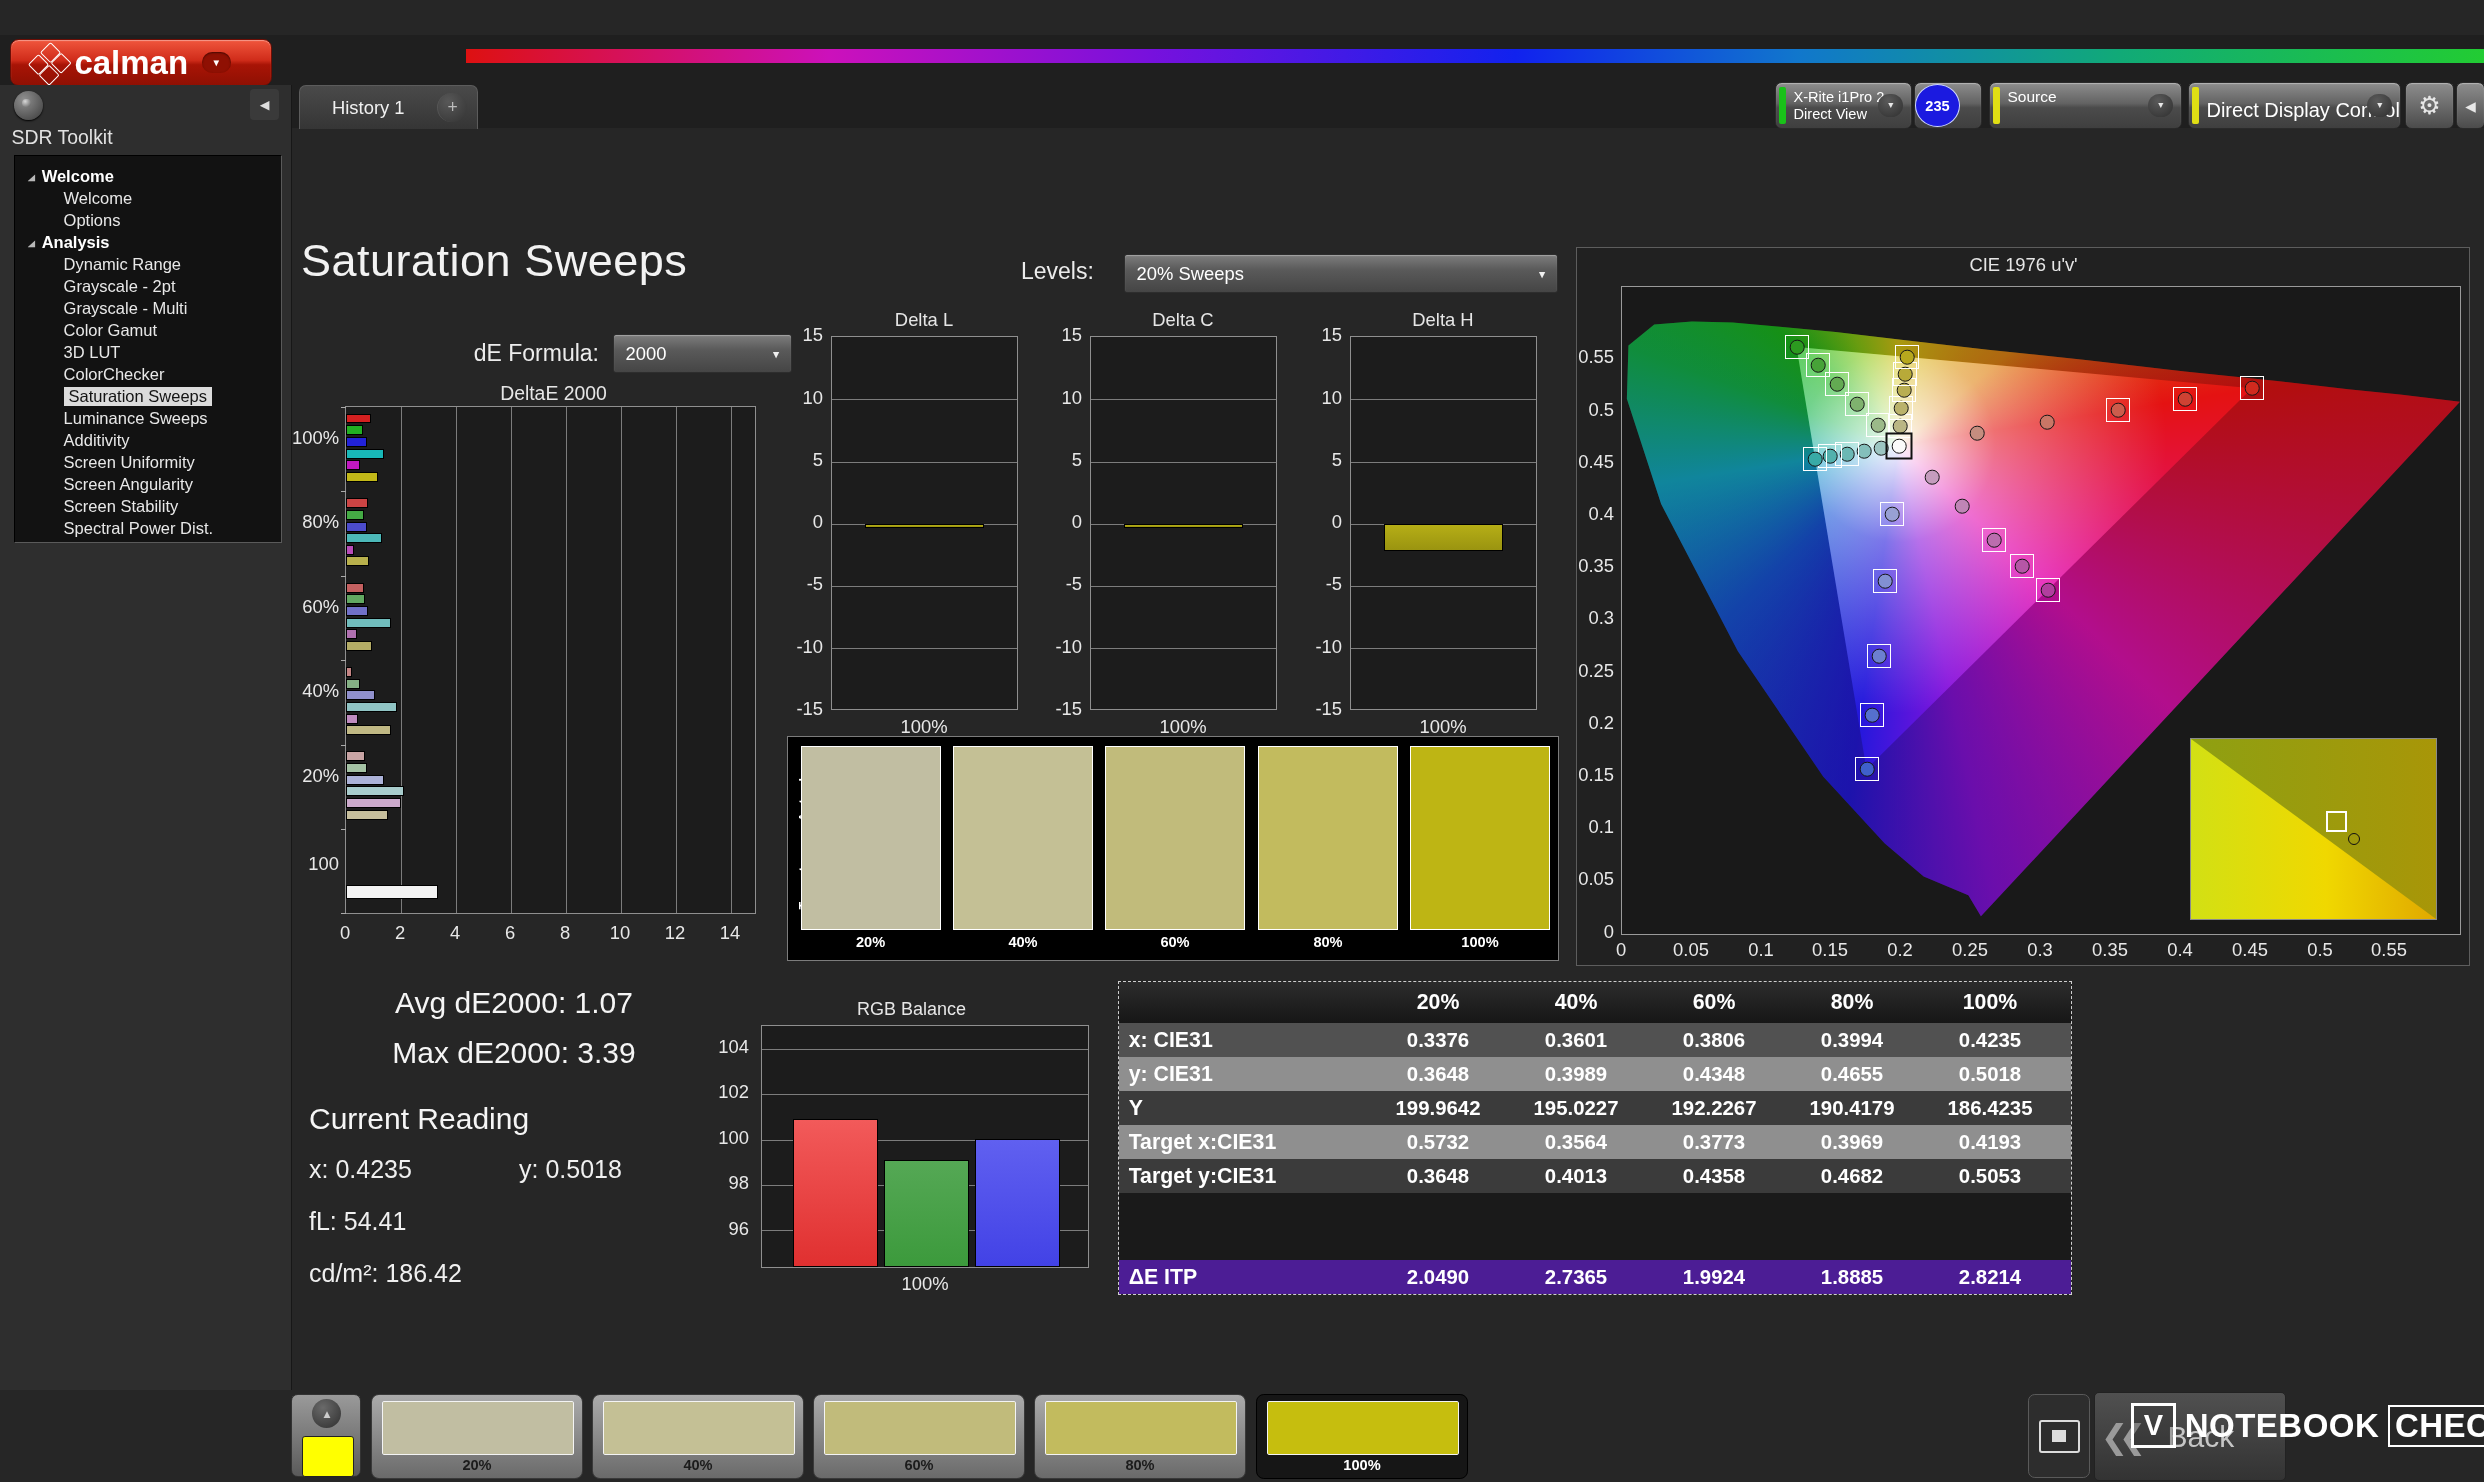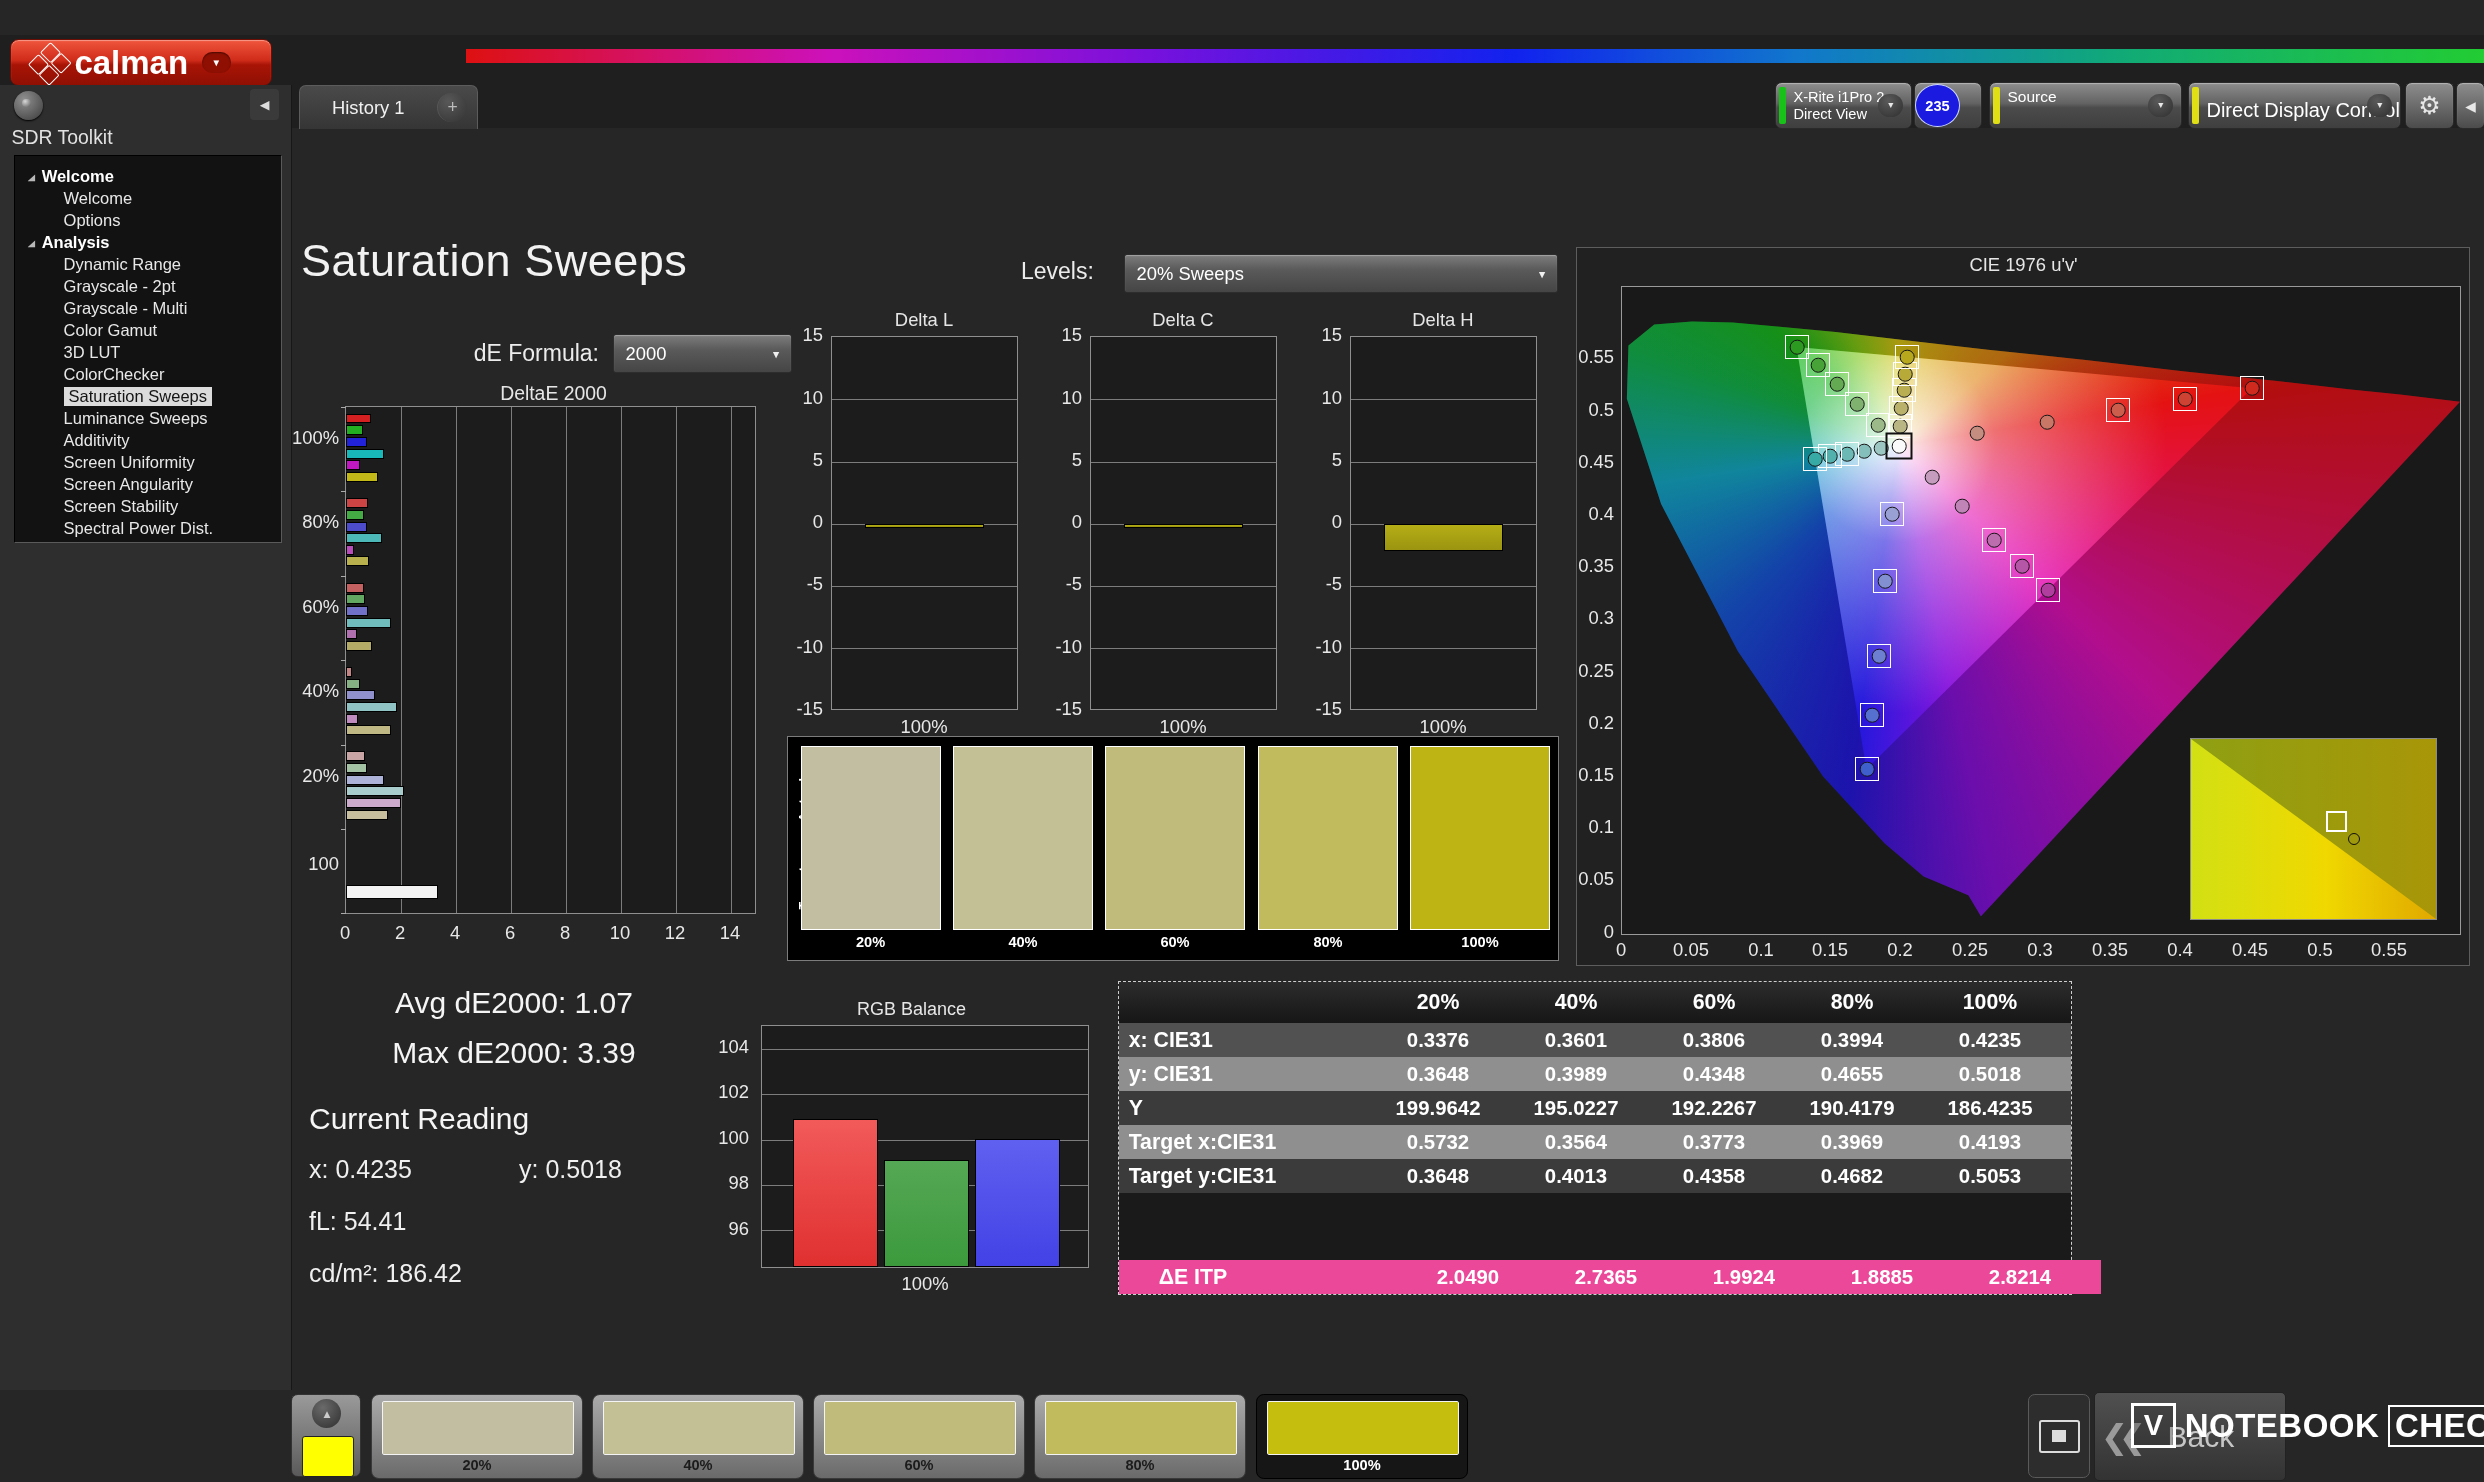--- a/index.html
+++ b/index.html
@@ -550,21 +550,21 @@
         <div class="tval">0.4193</div>
       </div>
       <div class="trowt" style="top: 177px; background: rgb(59, 59, 59);">
         <div class="tlabel">Target y:CIE31</div>
         <div class="tval">0.3648</div>
         <div class="tval">0.4013</div>
         <div class="tval">0.4358</div>
         <div class="tval">0.4682</div>
         <div class="tval">0.5053</div>
       </div>
-      <div class="trowt" style="top: 278px; background: #ec4899; padding-left: 30px;">
+      <div class="trowt" style="top: 278px; background: #4c1d95;">
         <div class="tlabel">ΔE ITP</div>
         <div class="tval">2.0490</div>
         <div class="tval">2.7365</div>
         <div class="tval">1.9924</div>
         <div class="tval">1.8885</div>
         <div class="tval">2.8214</div>
       </div>
     </div>
 
   <div id="bottomBar" class="abs"></div>

